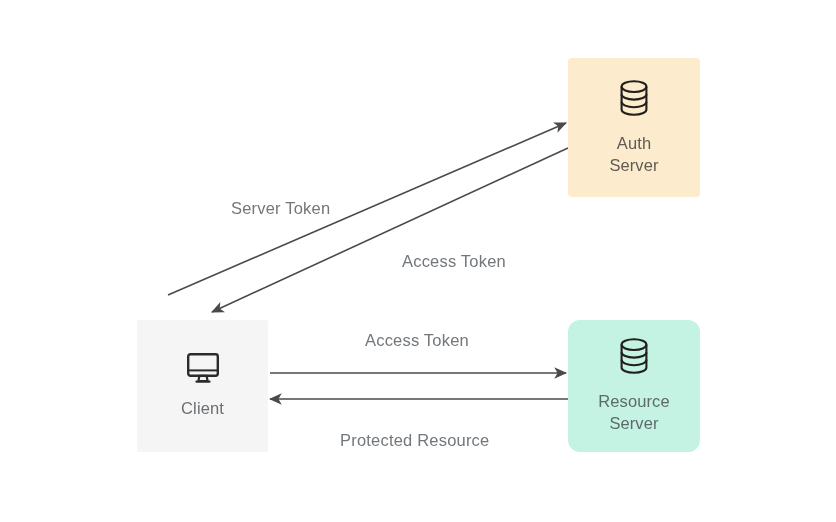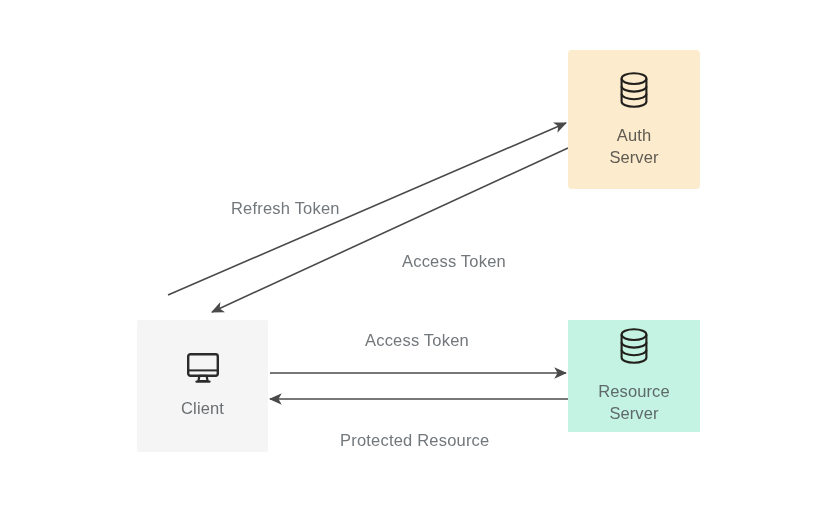--- a/index.html
+++ b/index.html
@@ -62,35 +62,35 @@
     width: 131px;
     height: 132px;
     background: #f5f5f5;
     border-radius: 2px;
   }
   #node-client .node-label { color: #6b6f72; }
   #node-client .node-icon { margin-bottom: 14px; }
 
   #node-auth-server {
     left: 568px;
-    top: 50px;
+    top: 58px;
     width: 132px;
     height: 139px;
     background: #fcebcd;
     border-radius: 4px;
   }
   #node-auth-server .node-label { color: #5f5a52; }
 
   #node-resource-server {
     left: 568px;
     top: 320px;
     width: 132px;
-    height: 112px;
+    height: 132px;
     background: #c4f2e3;
-    border-radius: 1px;
+    border-radius: 12px;
   }
   #node-resource-server .node-label { color: #5e6a6a; }
 
   
   .edge-label {
     position: absolute;
     color: #72777b;
     font-size: 16.5px;
     letter-spacing: 0.2px;
     white-space: nowrap;
@@ -158,21 +158,21 @@
         <path d="M 3.6 15.2 C 3.6 18.2 9.15 20.6 16 20.6
                  C 22.85 20.6 28.4 18.2 28.4 15.2" fill="none" stroke="#22201c" stroke-width="2.1"></path>
         <path d="M 3.6 22.8 C 3.6 25.8 9.15 28.2 16 28.2
                  C 22.85 28.2 28.4 25.8 28.4 22.8" fill="none" stroke="#22201c" stroke-width="2.1"></path>
       </svg>
     </span>
     <span class="node-label">Resource
 Server</span>
   </div>
 
-  <div id="edge-label-refresh-token" class="edge-label">Refresh Token</div>
+  <div id="edge-label-refresh-token" class="edge-label">Server Token</div>
 
   <div id="edge-label-access-token-auth" class="edge-label">Access Token</div>
 
   <div id="edge-label-access-token-resource" class="edge-label">Access Token</div>
 
   <div id="edge-label-protected-resource" class="edge-label">Protected Resource</div>
 
 </div>
 
 </body></html>

